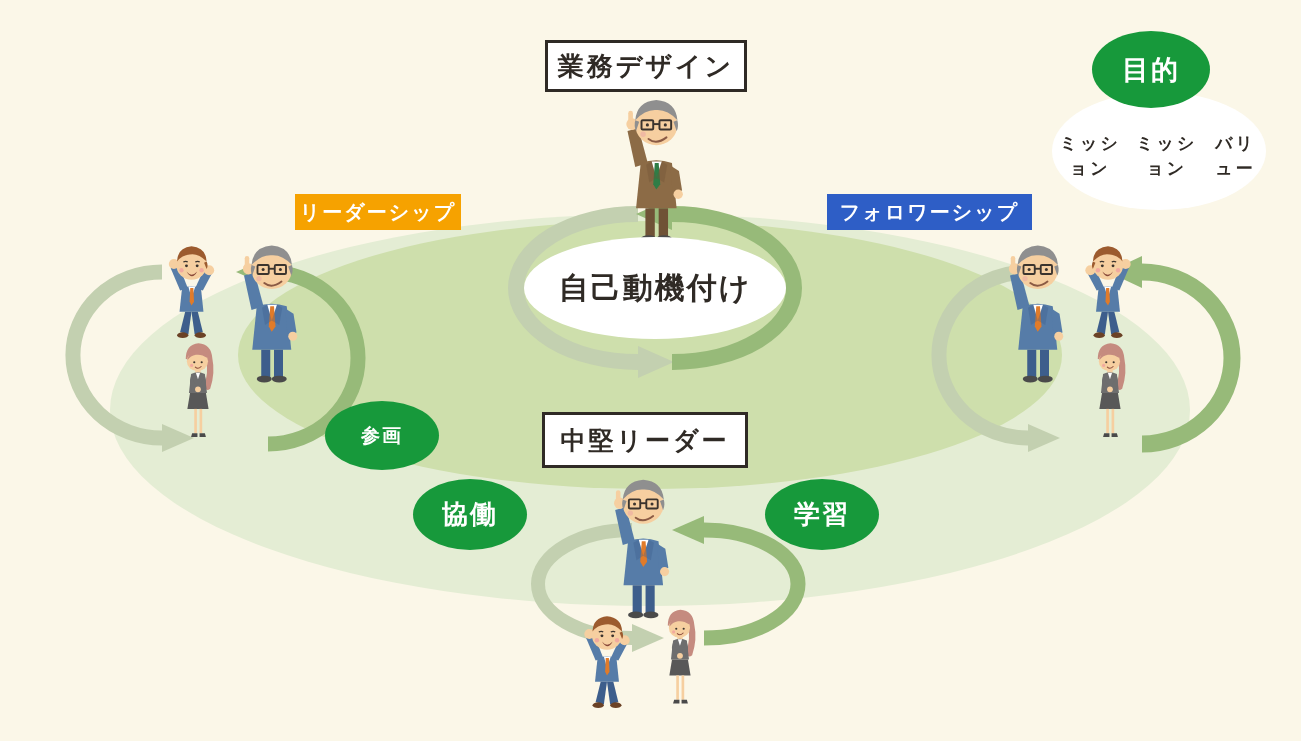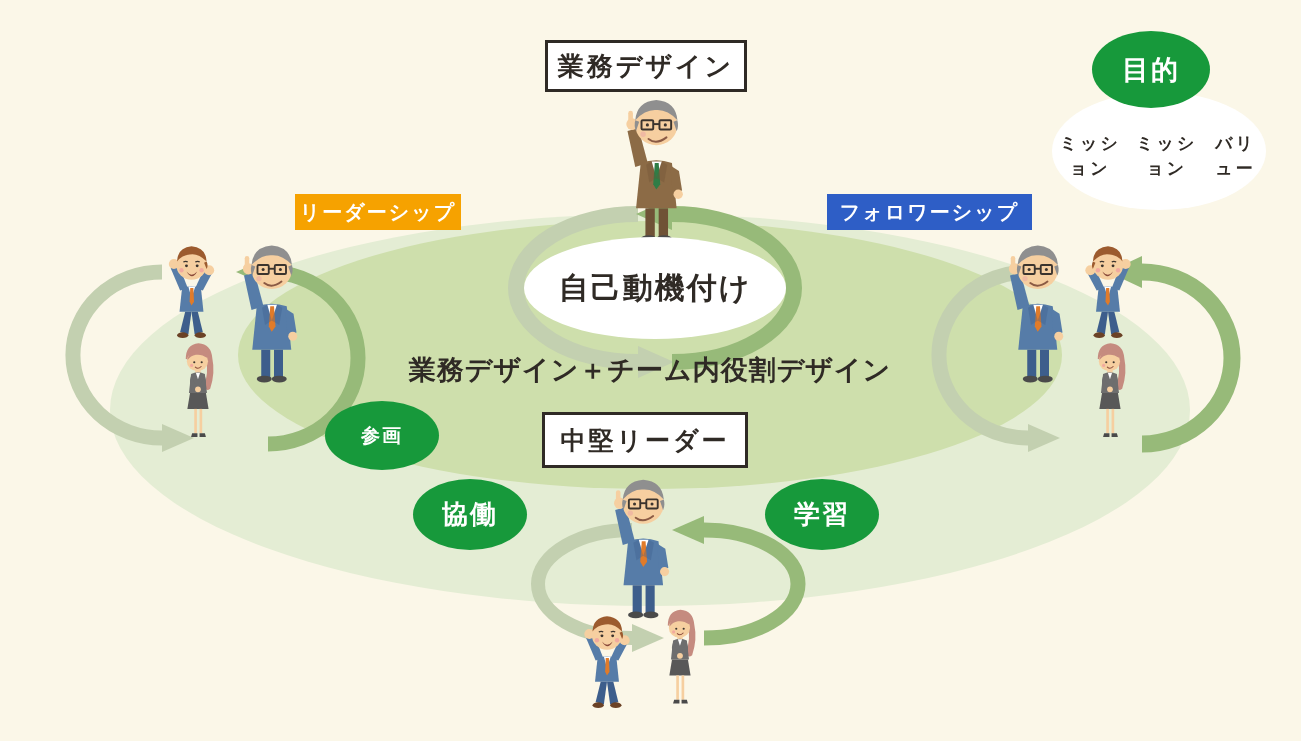--- a/index.html
+++ b/index.html
@@ -217,23 +217,20 @@
     <span>リーダーシップ</span>
   </div>
   <div class="abs layer tagline followership">
     <span>フォロワーシップ</span>
   </div>
 
   <div class="abs layer self-motivation">
     <span>自己動機付け</span>
   </div>
 
-  <div class="abs layer design-text">
-    <span>業務デザイン＋チーム内役割デザイン</span>
-  </div>
 
   <div class="abs layer whitebox midleader-box">
     <span>中堅リーダー</span>
   </div>
 
   <div class="abs layer green-badge badge-participation">
     <span>参画</span>
   </div>
   <div class="abs layer green-badge badge-collaboration">
     <span>協働</span>

